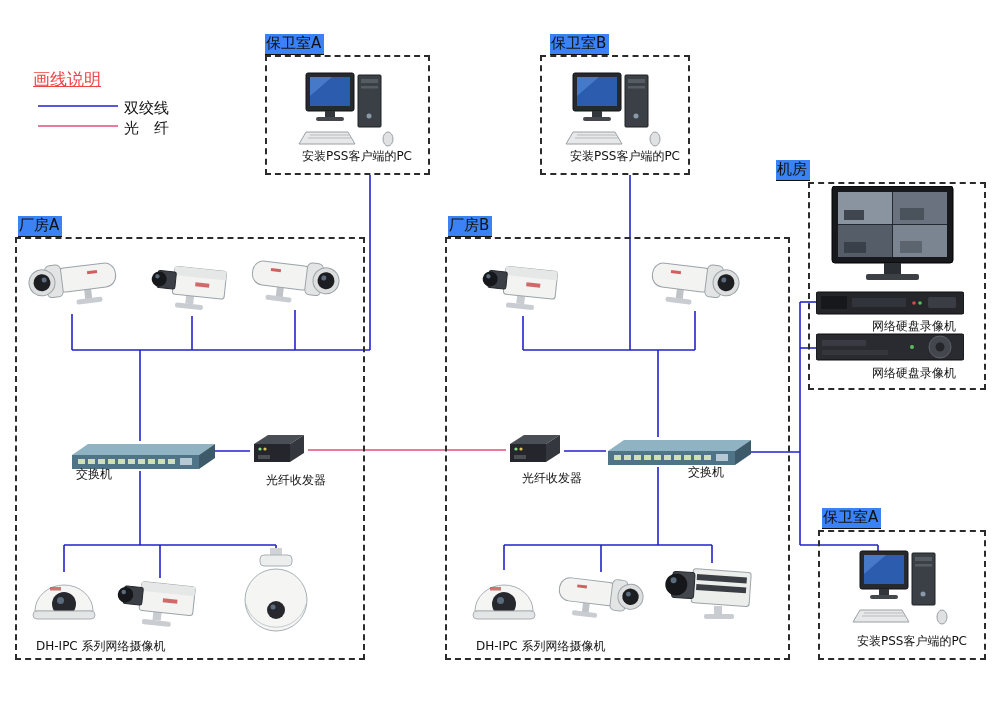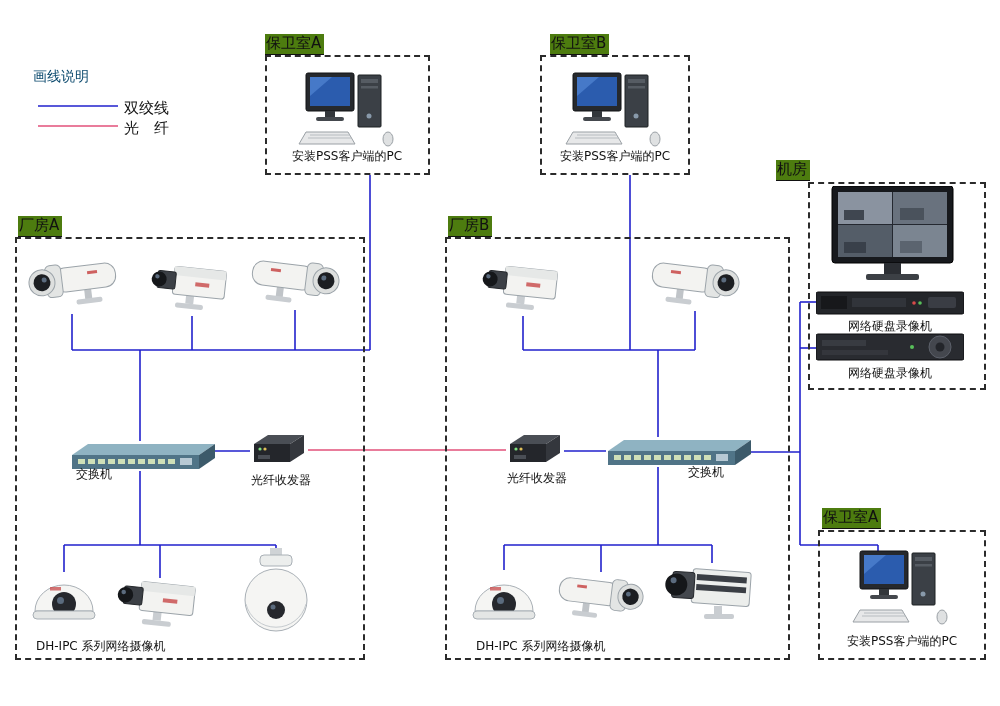--- a/index.html
+++ b/index.html
@@ -4,24 +4,24 @@
 <style>
   * { margin:0; padding:0; box-sizing:border-box; }
   body { font-family:"DejaVu Sans", sans-serif; background:#fff; }
   .stage { position:relative; width:1000px; height:706px; background:#ffffff; overflow:hidden; }
   .wires { position:absolute; left:0; top:0; width:1000px; height:706px; }
   .wires polyline { fill:none; stroke-width:1.6; }
   .tw { stroke:var(--twisted,#2121cc); }
   .fb { stroke:var(--fiber,#e2507a); }
   .zone { position:absolute; border:2px dashed #2b2b2b; background:transparent; }
   .zone-title { position:absolute; font-size:15px; color:#111; border-bottom:1px solid #111;
-                padding:0 3px 1px 1px; background:#4d7c0f; white-space:nowrap; }
-  .lbl { position:absolute; font-size:12px; color:#111; text-align:center; white-space:nowrap; }
+                padding:0 3px 1px 1px; background:#3b82f6; white-space:nowrap; }
+  .lbl { position:absolute; font-size:12px; color:#111; text-align:right; white-space:nowrap; }
   .lbl.left { text-align:right; }
-  .legend-title { position:absolute; font-size:14px; color:#0c4a6e; white-space:nowrap; }
+  .legend-title { position:absolute; font-size:17px; color:#ef4444; white-space:nowrap;text-decoration:underline; }
   .legend-lbl { position:absolute; font-size:15px; color:#111; white-space:pre; }
   .dev { position:absolute; }
   .dev svg { display:block; width:100%; height:100%; }
   .flip svg { transform:scaleX(-1); }
 </style>
 </head>
 <body>
 
 <div class="stage">
 

